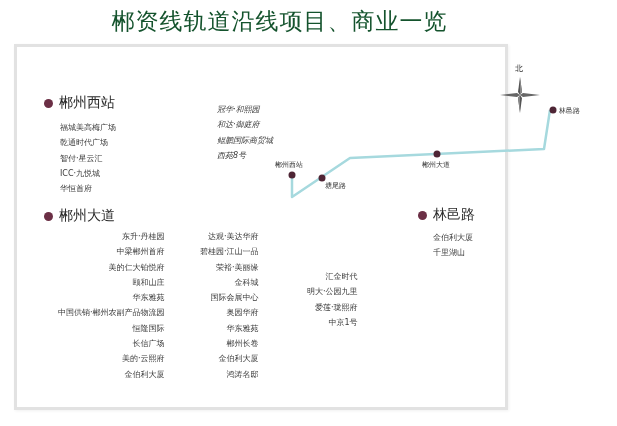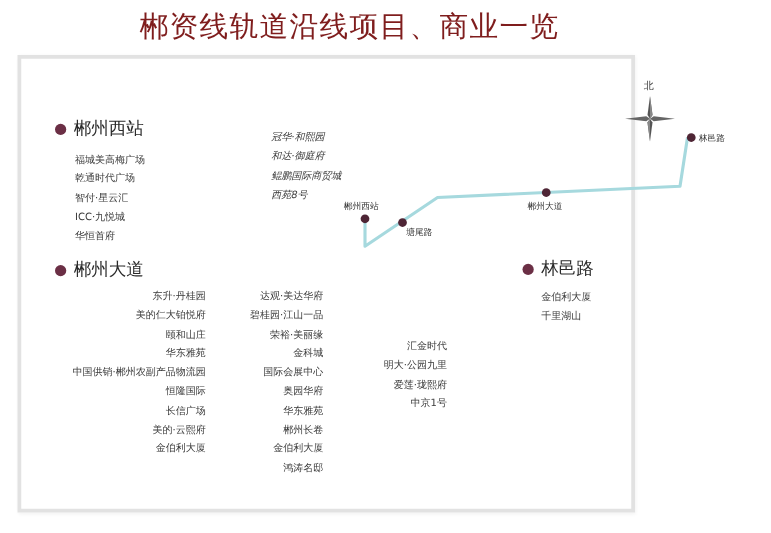--- a/index.html
+++ b/index.html
@@ -1,20 +1,20 @@
 <!DOCTYPE html>
 <html><head>
   <meta charset="utf-8">
   <style>
     * { box-sizing: border-box; margin: 0; padding: 0; }
     html, body { width: 617px; height: 426px; background: #ffffff; overflow: hidden; }
     body { position: relative; font-family: "DejaVu Sans", "Liberation Sans", sans-serif; color: #333; }
     .title {
       position: absolute; left: 0; top: 6px; width: 559px; text-align: center;
-      font-size: 23px; color: #7f1d1d; letter-spacing: 1px; font-weight: normal;
+      font-size: 23px; color: #14532d; letter-spacing: 1px; font-weight: normal;
     }
     .frame {
       position: absolute; left: 14px; top: 44px; width: 494px; height: 366px;
       border: 3px solid #e2e2e2; background: #fff;
       box-shadow: 1px 1px 3px rgba(0,0,0,0.06);
       border-right-width: 3px;
     }
     .section { position: absolute; }
     .sec-head {
       display: flex; align-items: center; font-size: 14px; color: #2a2a2a; height: 18px;
@@ -63,20 +63,21 @@
 </div>
 
 <div class="section" style="left:44px; top:207px;">
   <div class="sec-head">
     <span class="dot"></span>
     <span>郴州大道</span>
   </div>
 </div>
 <ul class="col" style="left:58px; top:229px;">
   <li>东升·丹桂园</li>
+  <li>中梁郴州首府</li>
   <li>美的仁大铂悦府</li>
   <li>颐和山庄</li>
   <li>华东雅苑</li>
   <li>中国供销·郴州农副产品物流园</li>
   <li>恒隆国际</li>
   <li>长信广场</li>
   <li>美的·云熙府</li>
   <li>金伯利大厦</li>
 </ul>
 <ul class="col" style="left:200px; top:229px;">

